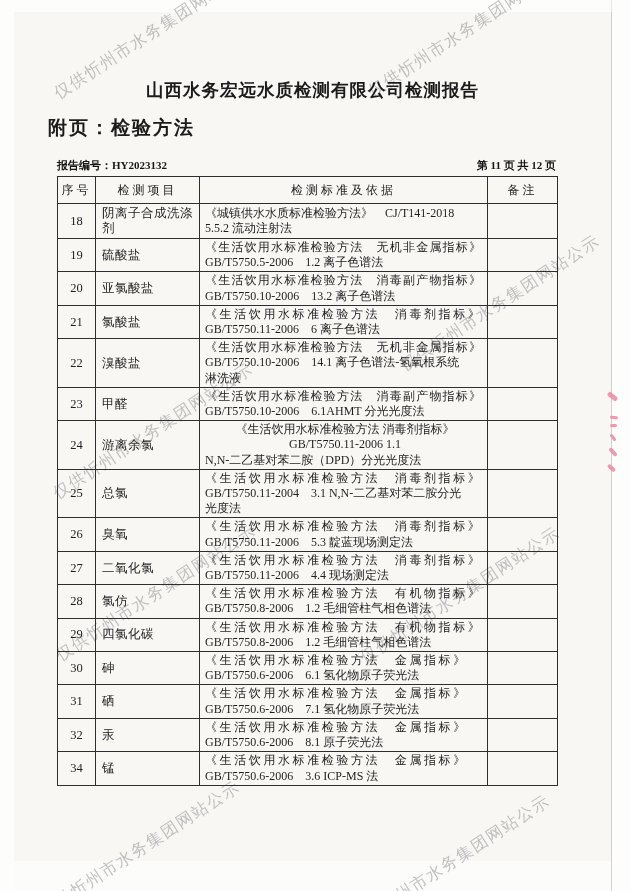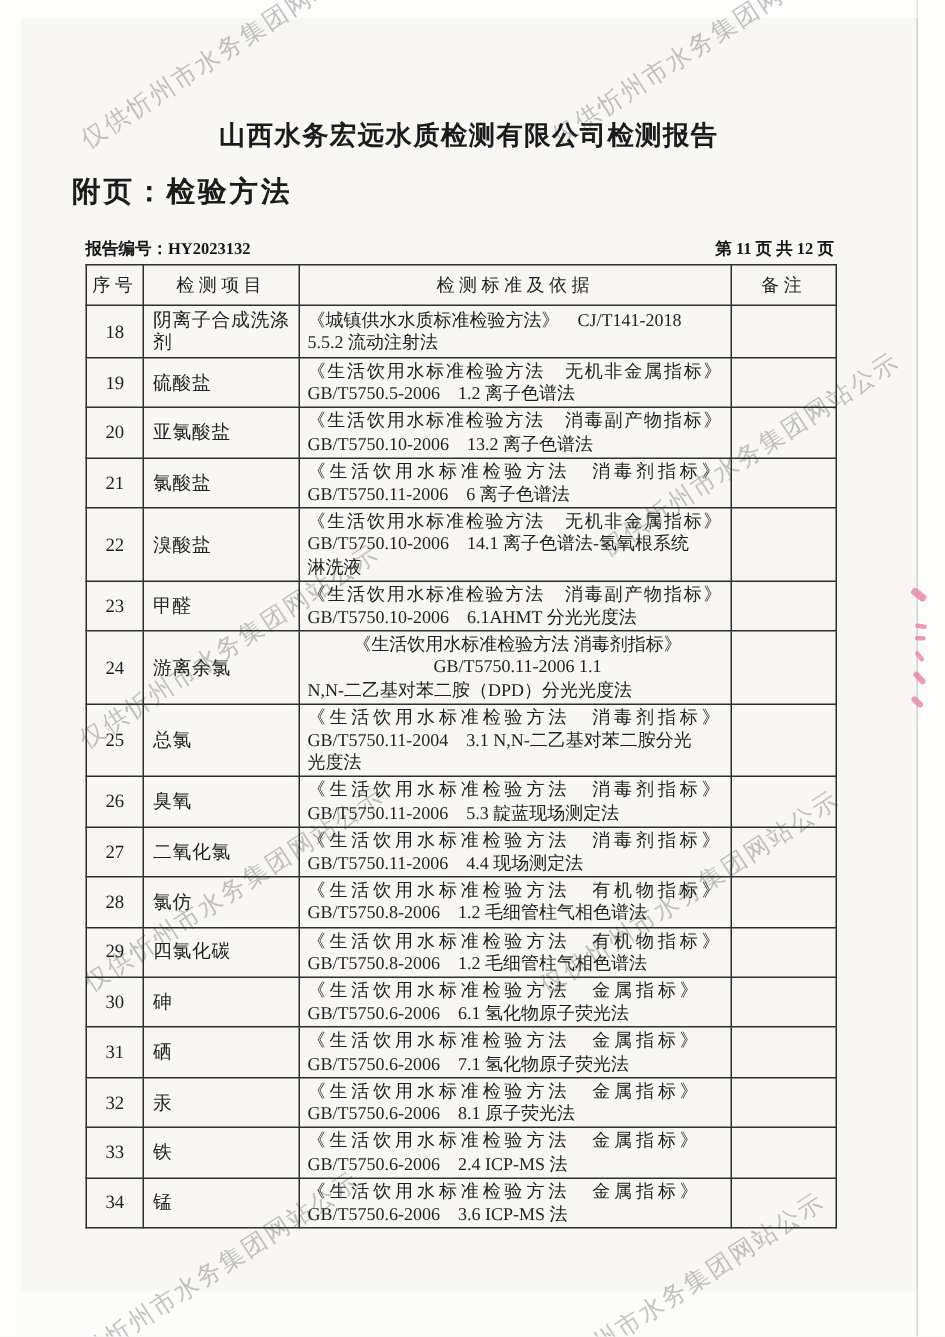--- a/index.html
+++ b/index.html
@@ -253,29 +253,20 @@
         <tr>
           <td class="no">32</td>
           <td class="item">汞</td>
           <td class="std">
             <div class="line s2">《生活饮用水标准检验方法　金属指标》</div>
             <div class="line">GB/T5750.6-2006　8.1 原子荧光法</div>
           </td>
           <td class="remark"></td>
         </tr>
         <tr>
-          <td class="no">33</td>
-          <td class="item">铁</td>
-          <td class="std">
-            <div class="line s2">《生活饮用水标准检验方法　金属指标》</div>
-            <div class="line">GB/T5750.6-2006　2.4 ICP-MS 法</div>
-          </td>
-          <td class="remark"></td>
-        </tr>
-        <tr>
           <td class="no">34</td>
           <td class="item">锰</td>
           <td class="std">
             <div class="line s2">《生活饮用水标准检验方法　金属指标》</div>
             <div class="line">GB/T5750.6-2006　3.6 ICP-MS 法</div>
           </td>
           <td class="remark"></td>
         </tr>
       </tbody>
   </table>

